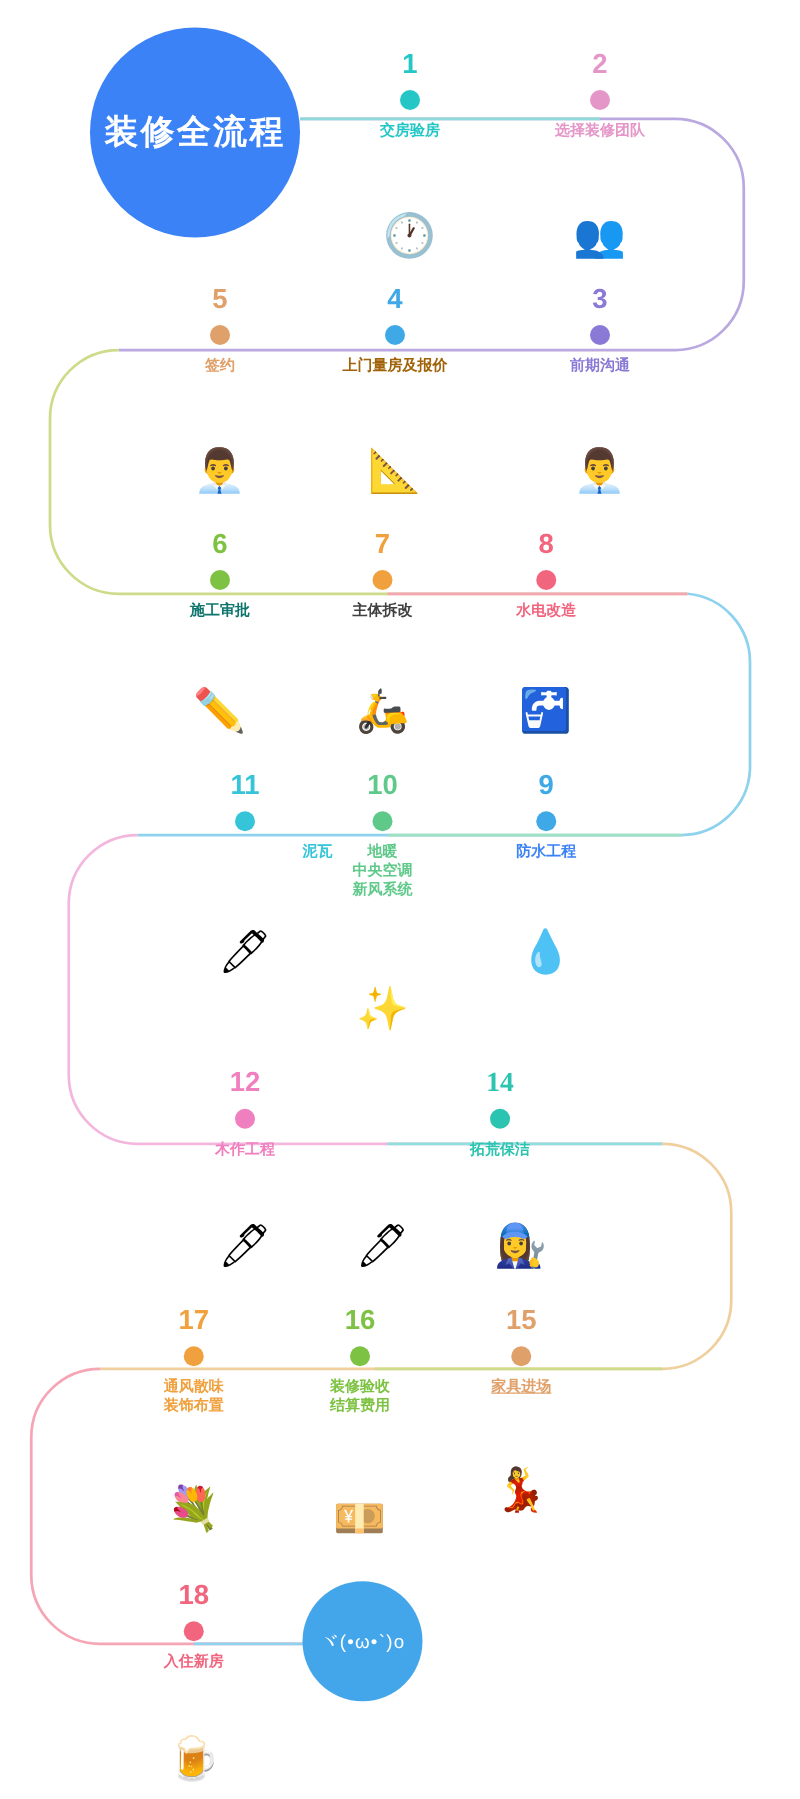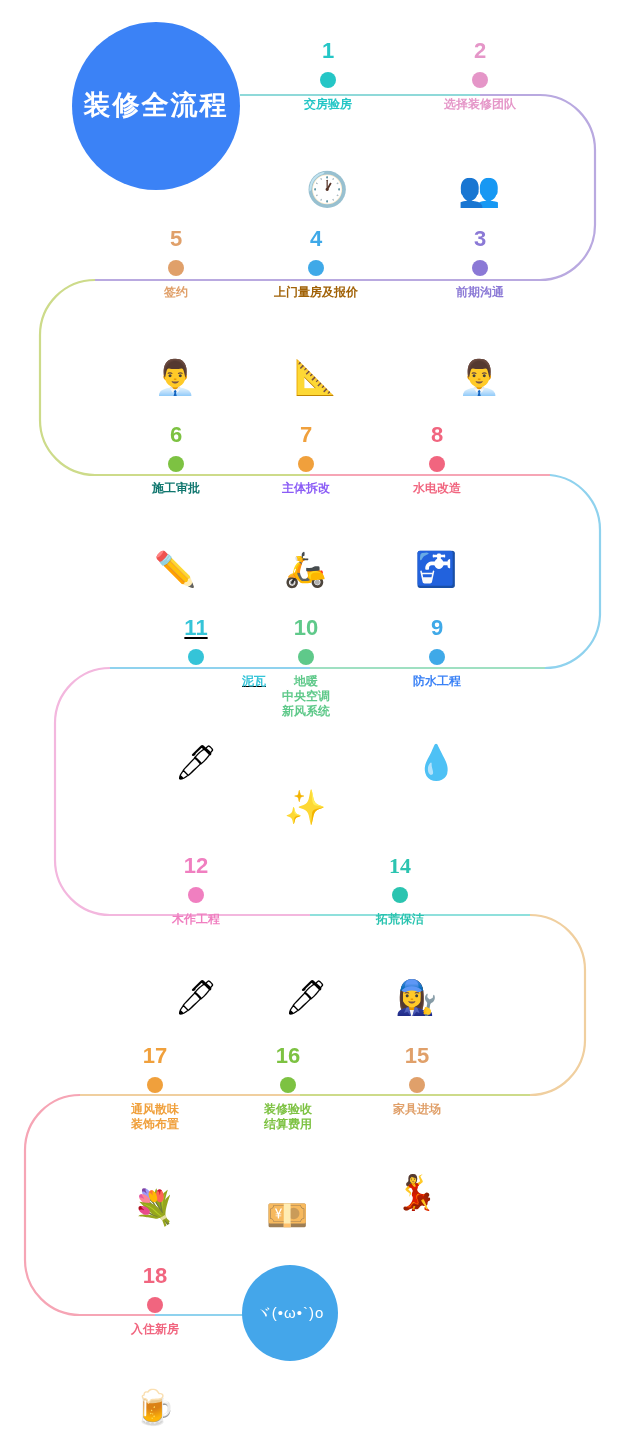--- a/index.html
+++ b/index.html
@@ -157,21 +157,21 @@
   <div class="node" style="left:176px; top:424px;">
     <div class="node-num" style="color:#7dc242;">6</div>
     <div class="node-dot" style="background:#7dc242;"></div>
     <div class="node-label" style="color:#0f766e;">施工审批</div>
   </div>
   <div class="node-icon" style="left:176px; top:552px;">✏️</div>
 
   <div class="node" style="left:306px; top:424px;">
     <div class="node-num" style="color:#f0a03c;">7</div>
     <div class="node-dot" style="background:#f0a03c;"></div>
-    <div class="node-label" style="color:#8b5cf6;">主体拆改</div>
+    <div class="node-label" style="color:#404040;">主体拆改</div>
   </div>
   <div class="node-icon" style="left:306px; top:552px;">🛵</div>
 
   <div class="node" style="left:437px; top:424px;">
     <div class="node-num" style="color:#f1657f;">8</div>
     <div class="node-dot" style="background:#f1657f;"></div>
     <div class="node-label" style="color:#f1657f;">水电改造</div>
   </div>
   <div class="node-icon" style="left:437px; top:552px;">🚰</div>
 
@@ -184,21 +184,21 @@
 
   <div class="node" style="left:306px; top:617px;">
     <div class="node-num" style="color:#5fc98a;">10</div>
     <div class="node-dot" style="background:#5fc98a;"></div>
     <div class="node-label" style="color:#5fc98a;">地暖
 中央空调
 新风系统</div>
   </div>
   <div class="node-icon" style="left:306px; top:790px;">✨</div>
 
-  <div class="node" style="left:196px; top:617px;text-decoration:underline;">
+  <div class="node" style="left:196px; top:617px;">
     <div class="node-num" style="color:#35c4d8;">11</div>
     <div class="node-dot" style="background:#35c4d8;"></div>
     <div class="node-label" style="color:#35c4d8;text-align:right;">泥瓦</div>
   </div>
   <div class="node-icon" style="left:196px; top:745px;">🖊</div>
 
   <div class="node" style="left:196px; top:855px;">
     <div class="node-num" style="color:#f07fc0;">12</div>
     <div class="node-dot" style="background:#f07fc0;"></div>
     <div class="node-label" style="color:#f07fc0;">木作工程</div>
@@ -210,21 +210,21 @@
   <div class="node" style="left:400px; top:855px;font-family:Liberation Serif, serif;">
     <div class="node-num" style="color:#2bc4b0;">14</div>
     <div class="node-dot" style="background:#2bc4b0;"></div>
     <div class="node-label" style="color:#2bc4b0;">拓荒保洁</div>
   </div>
   <div class="node-icon" style="left:417px; top:980px;">👩‍🔧</div>
 
   <div class="node" style="left:417px; top:1045px;">
     <div class="node-num" style="color:#e0a06a;">15</div>
     <div class="node-dot" style="background:#e0a06a;"></div>
-    <div class="node-label" style="color:#e0a06a;">家具进场</div>
+    <div class="node-label" style="color:#e0a06a;text-decoration:underline;">家具进场</div>
   </div>
   <div class="node-icon" style="left:417px; top:1175px;">💃</div>
 
   <div class="node" style="left:288px; top:1045px;">
     <div class="node-num" style="color:#7dc242;">16</div>
     <div class="node-dot" style="background:#7dc242;"></div>
     <div class="node-label" style="color:#7dc242;">装修验收
 结算费用</div>
   </div>
   <div class="node-icon" style="left:288px; top:1198px;">💴</div>

